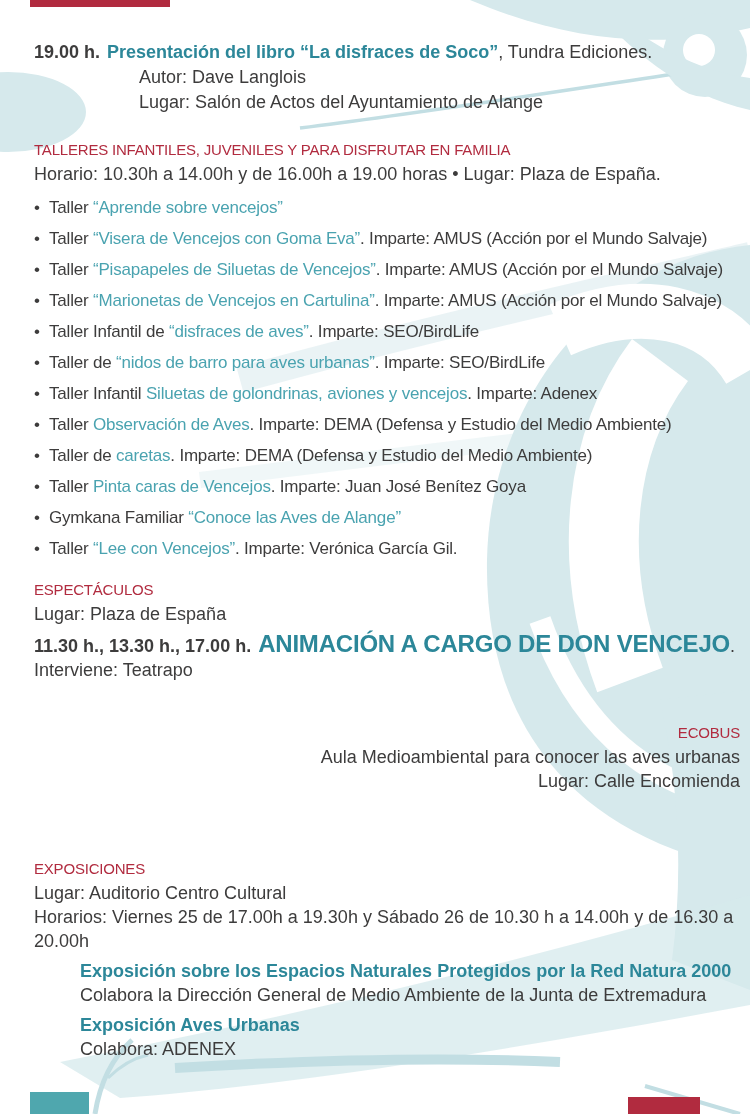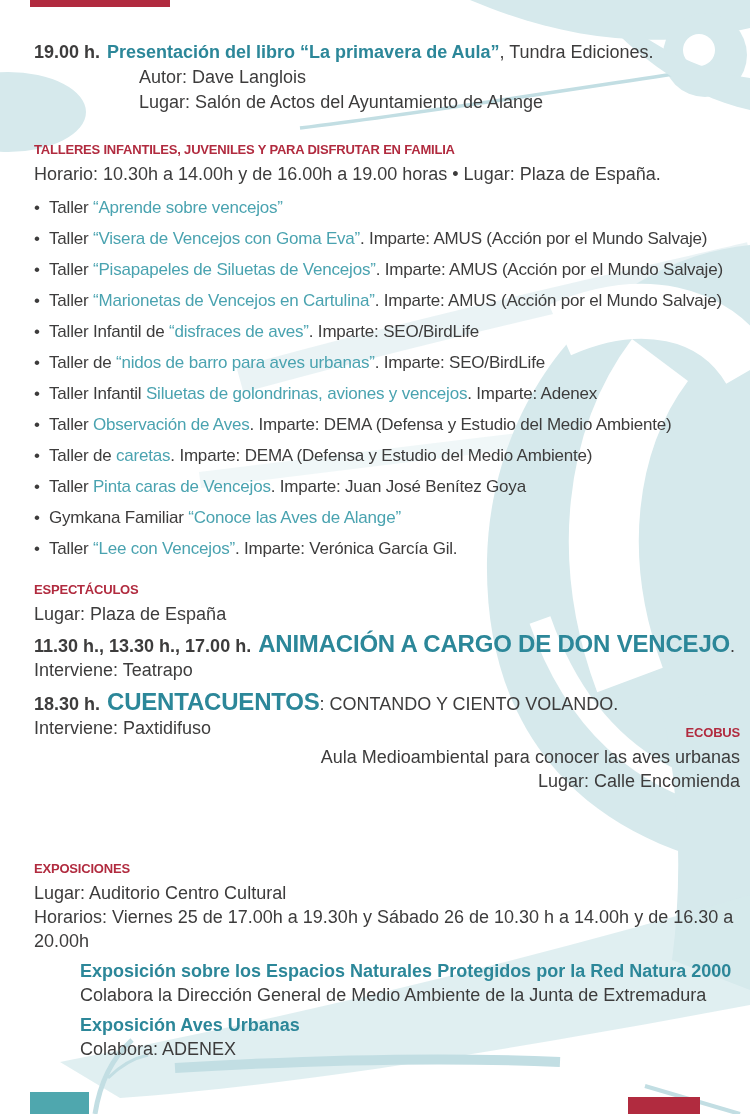--- a/index.html
+++ b/index.html
@@ -19,21 +19,21 @@
   .bar-top-left{left:30px;top:0;width:140px;height:7px;background:var(--accent-red,#b12b3f);}
   .bar-bottom-left{left:30px;top:1092px;width:59px;height:22px;background:var(--bar-teal,#4fa7ae);}
   .bar-bottom-right{left:628px;top:1097px;width:72px;height:17px;background:var(--accent-red,#b12b3f);}
 
   .sec{position:absolute;left:34px;right:10px;}
   p{margin:0;font-size:18px;line-height:24px;}
   .lh25 p{line-height:25px;}
   .time{font-weight:bold;color:var(--body-text,#3d3c3c);margin-right:7px;}
   .teal-b{font-weight:bold;color:var(--accent-teal,#2c8799);}
   .teal{color:var(--accent-teal-light,#4aa3b0);}
-  .red-h{font-weight:bold;color:var(--accent-red,#b12b3f);font-size:13px;line-height:24px;letter-spacing:-0.2px;margin:0;}
+  .red-h{font-weight:normal;color:var(--accent-red,#b12b3f);font-size:15px;line-height:24px;letter-spacing:-0.2px;margin:0;}
 
   .intro{top:40px;}
   .intro-sub{margin-left:105px;}
 
   .talleres{top:138px;}
   .taller-list{margin-top:6px;}
   .item{height:31px;line-height:31px;font-size:17px;letter-spacing:-0.2px;white-space:nowrap;}
   .bullet{display:inline-block;width:15px;color:var(--body-text,#3d3c3c);}
 
   .evt{margin-top:6px;}
@@ -78,21 +78,21 @@
     <path class="swline" stroke-width="3" d="M108 1078 C 120 1066, 134 1058, 148 1055"></path>
   </svg>
 
   <div class="bar bar-top-left"></div>
   <div class="bar bar-bottom-left"></div>
   <div class="bar bar-bottom-right"></div>
 
   <div class="content">
 
     <div class="sec intro lh25">
-      <p><span class="time">19.00 h.</span><span class="teal-b">Presentación del libro “La primavera de Aula”</span><span>, Tundra Ediciones.</span></p>
+      <p><span class="time">19.00 h.</span><span class="teal-b">Presentación del libro “La disfraces de Soco”</span><span>, Tundra Ediciones.</span></p>
       <p class="intro-sub">Autor: Dave Langlois</p>
       <p class="intro-sub">Lugar: Salón de Actos del Ayuntamiento de Alange</p>
     </div>
 
     <div class="sec talleres">
       <p class="red-h">TALLERES INFANTILES, JUVENILES Y PARA DISFRUTAR EN FAMILIA</p>
       <p>Horario: 10.30h a 14.00h y de 16.00h a 19.00 horas • Lugar: Plaza de España.</p>
       <div class="taller-list">
         <div class="item"><span class="bullet">•</span><span>Taller </span><span class="teal">“Aprende sobre vencejos”</span><span></span></div>
         <div class="item"><span class="bullet">•</span><span>Taller </span><span class="teal">“Visera de Vencejos con Goma Eva”</span><span>. Imparte: AMUS (Acción por el Mundo Salvaje)</span></div>
@@ -109,24 +109,20 @@
       </div>
     </div>
 
     <div class="sec espectaculos">
       <p class="red-h">ESPECTÁCULOS</p>
       <p>Lugar: Plaza de España</p>
       <div class="evt">
         <p><span class="time">11.30 h., 13.30 h., 17.00 h.</span><span class="teal-b title">ANIMACIÓN A CARGO DE DON VENCEJO</span><span>.</span></p>
         <p>Interviene: Teatrapo</p>
       </div>
-      <div class="evt evt2">
-        <p><span class="time">18.30 h.</span><span class="teal-b title">CUENTACUENTOS</span><span>: CONTANDO Y CIENTO VOLANDO.</span></p>
-        <p>Interviene: Paxtidifuso</p>
-      </div>
     </div>
 
     <div class="sec ecobus">
       <p class="red-h">ECOBUS</p>
       <p>Aula Medioambiental para conocer las aves urbanas</p>
       <p>Lugar: Calle Encomienda</p>
     </div>
 
     <div class="sec exposiciones">
       <p class="red-h">EXPOSICIONES</p>

